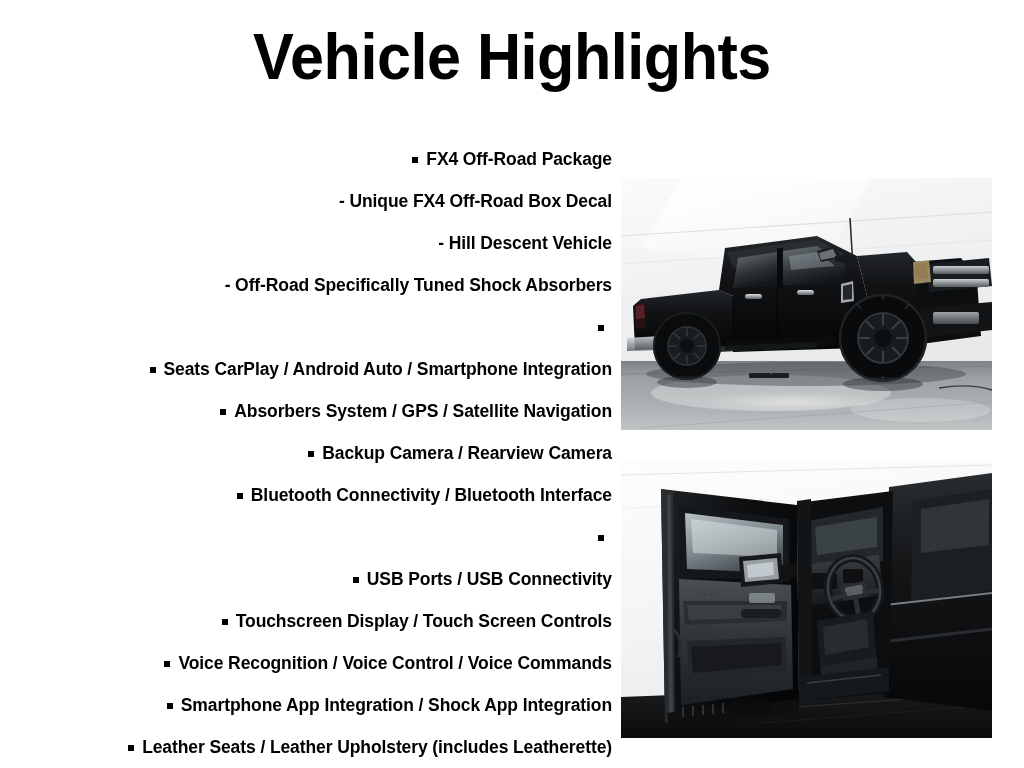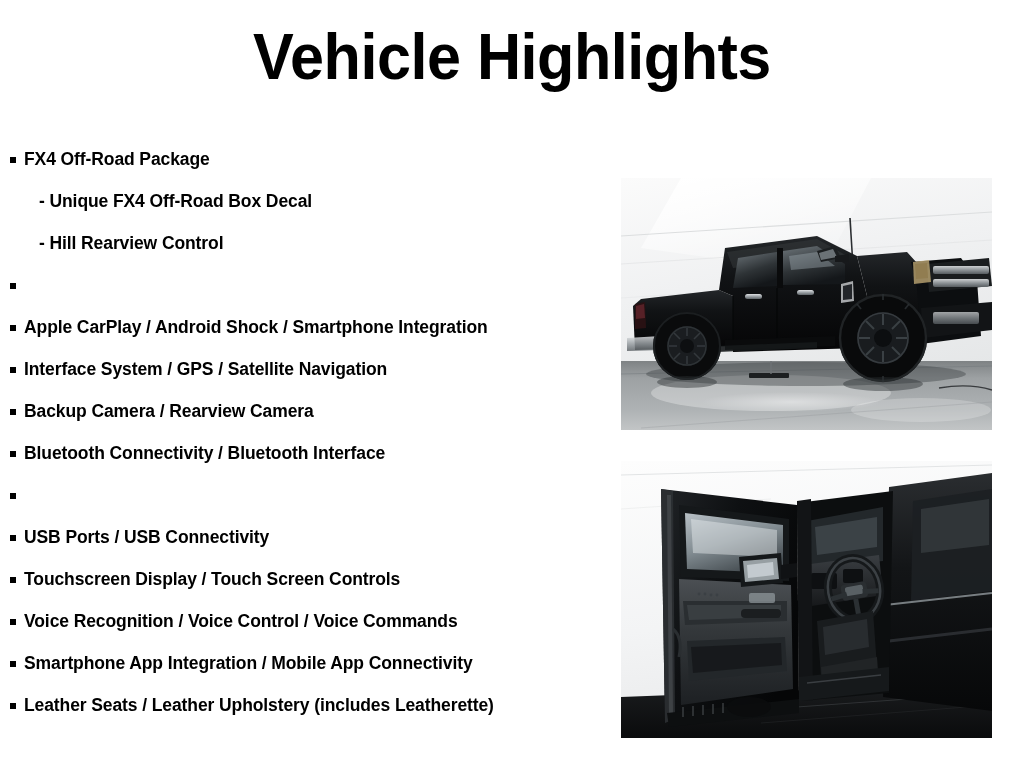--- a/index.html
+++ b/index.html
@@ -38,20 +38,21 @@
     position: absolute;
     left: 0px;
     top: 139px;
     width: 612px;
   }
   .feature-row {
     height: 42px;
     display: flex;
     align-items: center;
     white-space: nowrap;
+    justify-content: flex-end;
   }
   .bullet-square {
     display: inline-block;
     width: 6px;
     height: 6px;
     background: #000000;
     margin-left: 10px;
     margin-right: 8px;
     flex: 0 0 auto;
     position: relative;
@@ -108,36 +109,40 @@
     <span class="feature-text">FX4 Off-Road Package</span>
   </div>
 
   <div class="feature-row sub">
     <span class="bullet-spacer"></span>
     <span class="feature-text">- Unique FX4 Off-Road Box Decal</span>
   </div>
 
   <div class="feature-row sub">
     <span class="bullet-spacer"></span>
-    <span class="feature-text">- Hill Rearview Control</span>
-  </div>
-
-
-  <div class="feature-row">
-    <span class="bullet-square"></span>
-  </div>
-
-  <div class="feature-row">
-    <span class="bullet-square"></span>
-    <span class="feature-text">Apple CarPlay / Android Shock / Smartphone Integration</span>
-  </div>
-
-  <div class="feature-row">
-    <span class="bullet-square"></span>
-    <span class="feature-text">Interface System / GPS / Satellite Navigation</span>
+    <span class="feature-text">- Hill Descent Vehicle</span>
+  </div>
+
+  <div class="feature-row sub">
+    <span class="bullet-spacer"></span>
+    <span class="feature-text">- Off-Road Specifically Tuned Shock Absorbers</span>
+  </div>
+
+  <div class="feature-row">
+    <span class="bullet-square"></span>
+  </div>
+
+  <div class="feature-row">
+    <span class="bullet-square"></span>
+    <span class="feature-text">Seats CarPlay / Android Auto / Smartphone Integration</span>
+  </div>
+
+  <div class="feature-row">
+    <span class="bullet-square"></span>
+    <span class="feature-text">Absorbers System / GPS / Satellite Navigation</span>
   </div>
 
   <div class="feature-row">
     <span class="bullet-square"></span>
     <span class="feature-text">Backup Camera / Rearview Camera</span>
   </div>
 
   <div class="feature-row">
     <span class="bullet-square"></span>
     <span class="feature-text">Bluetooth Connectivity / Bluetooth Interface</span>
@@ -157,21 +162,21 @@
     <span class="feature-text">Touchscreen Display / Touch Screen Controls</span>
   </div>
 
   <div class="feature-row">
     <span class="bullet-square"></span>
     <span class="feature-text">Voice Recognition / Voice Control / Voice Commands</span>
   </div>
 
   <div class="feature-row">
     <span class="bullet-square"></span>
-    <span class="feature-text">Smartphone App Integration / Mobile App Connectivity</span>
+    <span class="feature-text">Smartphone App Integration / Shock App Integration</span>
   </div>
 
   <div class="feature-row">
     <span class="bullet-square"></span>
     <span class="feature-text">Leather Seats / Leather Upholstery (includes Leatherette)</span>
   </div>
 
 </div>
 
 <div class="photo" id="photo-exterior">

